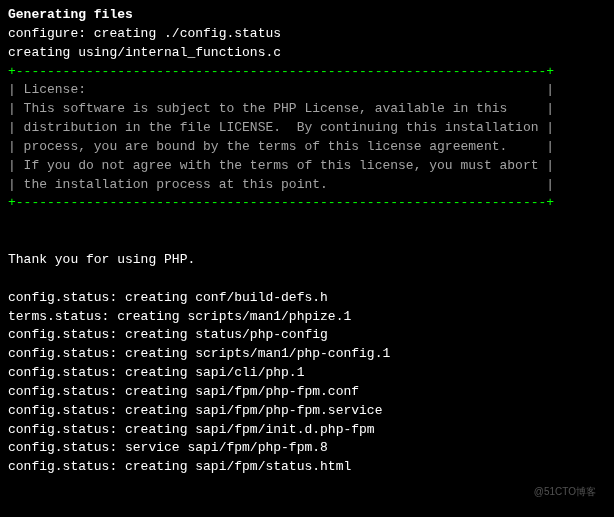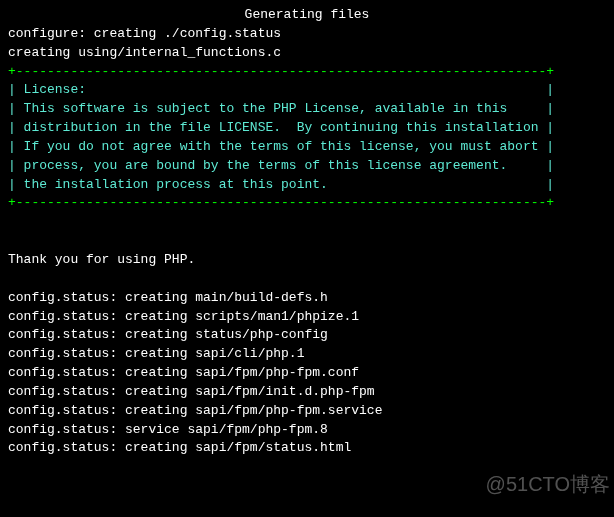--- a/index.html
+++ b/index.html
@@ -16,65 +16,65 @@
       padding: 6px 8px;
       width: 614px;
       height: 517px;
       overflow: hidden;
       position: relative;
     }
     .line {
       white-space: pre;
     }
     .header-line {
-      font-weight: normal;
-      text-align: center;
+      font-weight: bold;
     }
     .separator {
       color: #00ff00;
       white-space: pre;
     }
     .license-line {
-      color: #5eead4;
+      color: #a3a3a3;
       white-space: pre;
     }
     .watermark {
       position: absolute;
       bottom: 18px;
-      right: 4px;
+      right: 18px;
       color: rgba(180,180,180,0.45);
       font-family: Arial, sans-serif;
-      font-size: 20px;
+      font-size: 10px;
       pointer-events: none;
     }
   </style>
 </head>
 <body>
 
 <div>
   <div class="line header-line">Generating files</div>
   <div class="line">configure: creating ./config.status</div>
   <div class="line">creating using/internal_functions.c</div>
   <div class="separator">+--------------------------------------------------------------------+</div>
   <div class="license-line">| License:                                                           |</div>
   <div class="license-line">| This software is subject to the PHP License, available in this     |</div>
   <div class="license-line">| distribution in the file LICENSE.  By continuing this installation |</div>
+  <div class="license-line">| process, you are bound by the terms of this license agreement.     |</div>
   <div class="license-line">| If you do not agree with the terms of this license, you must abort |</div>
-  <div class="license-line">| process, you are bound by the terms of this license agreement.     |</div>
   <div class="license-line">| the installation process at this point.                            |</div>
   <div class="separator">+--------------------------------------------------------------------+</div>
   <div class="line">&nbsp;</div>
   <div class="line">&nbsp;</div>
   <div class="line">Thank you for using PHP.</div>
   <div class="line">&nbsp;</div>
-  <div class="line">config.status: creating main/build-defs.h</div>
-  <div class="line">config.status: creating scripts/man1/phpize.1</div>
+  <div class="line">config.status: creating conf/build-defs.h</div>
+  <div class="line">terms.status: creating scripts/man1/phpize.1</div>
   <div class="line">config.status: creating status/php-config</div>
+  <div class="line">config.status: creating scripts/man1/php-config.1</div>
   <div class="line">config.status: creating sapi/cli/php.1</div>
   <div class="line">config.status: creating sapi/fpm/php-fpm.conf</div>
+  <div class="line">config.status: creating sapi/fpm/php-fpm.service</div>
   <div class="line">config.status: creating sapi/fpm/init.d.php-fpm</div>
-  <div class="line">config.status: creating sapi/fpm/php-fpm.service</div>
   <div class="line">config.status: service sapi/fpm/php-fpm.8</div>
   <div class="line">config.status: creating sapi/fpm/status.html</div>
 
 </div>
 
 <div class="watermark">@51CTO博客</div>
 
 </body></html>

